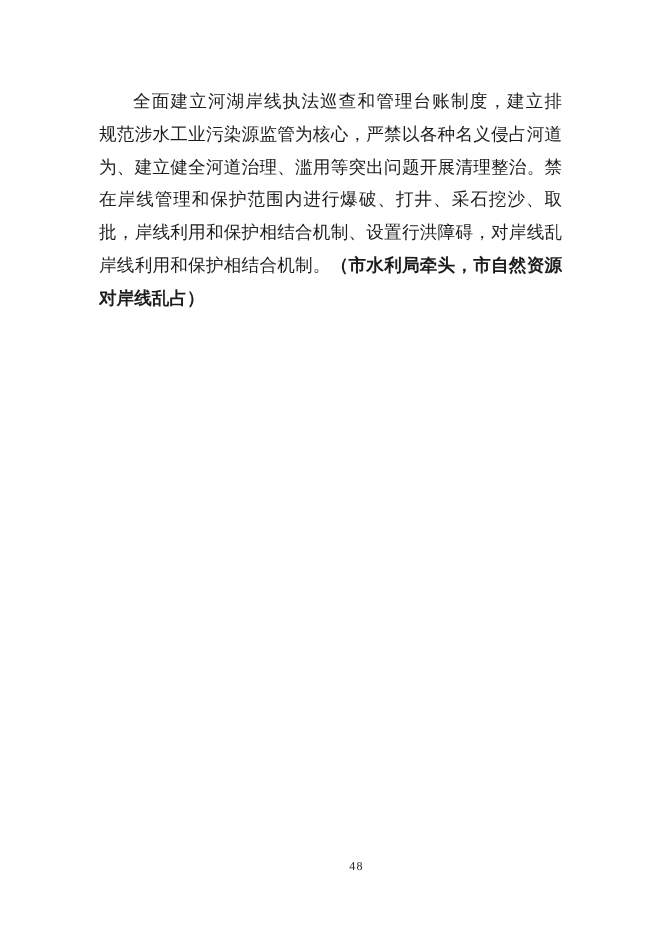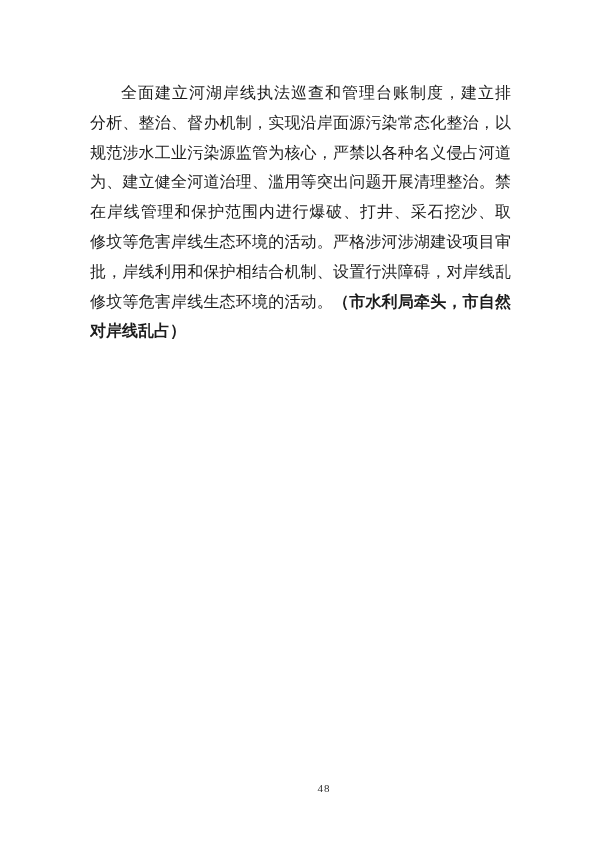--- a/index.html
+++ b/index.html
@@ -56,46 +56,40 @@
 <body>
 
 <div class="page">
 
   <div class="text-block">
 
     <div class="line indent">
       <span>全面建立河湖岸线执法巡查和管理台账制度，建立排查、</span>
     </div>
 
-    <div class="line">
-      <span>分析、整治、督办机制，实现沿岸面源污染常态化整治，以</span>
-    </div>
 
     <div class="line">
       <span>规范涉水工业污染源监管为核心，严禁以各种名义侵占河道</span>
     </div>
 
     <div class="line">
       <span>为、建立健全河道治理、滥用等突出问题开展清理整治。禁止</span>
     </div>
 
     <div class="line">
       <span>在岸线管理和保护范围内进行爆破、打井、采石挖沙、取土、</span>
     </div>
 
-    <div class="line">
-      <span>修坟等危害岸线生态环境的活动。严格涉河涉湖建设项目审</span>
-    </div>
 
     <div class="line">
       <span>批，岸线利用和保护相结合机制、设置行洪障碍，对岸线乱占</span>
     </div>
 
     <div class="line">
-      <span>修坟等危害岸线生态环境的活动。</span><span class="bold-run">（市水利局牵头，市自然资源</span>
+      <span>岸线利用和保护相结合机制。</span><span class="bold-run">（市水利局牵头，市自然资源</span>
     </div>
 
     <div class="line last-line">
       <span class="bold-run">对岸线乱占）</span>
     </div>
 
   </div>
 
   <div class="page-number">48</div>
 

